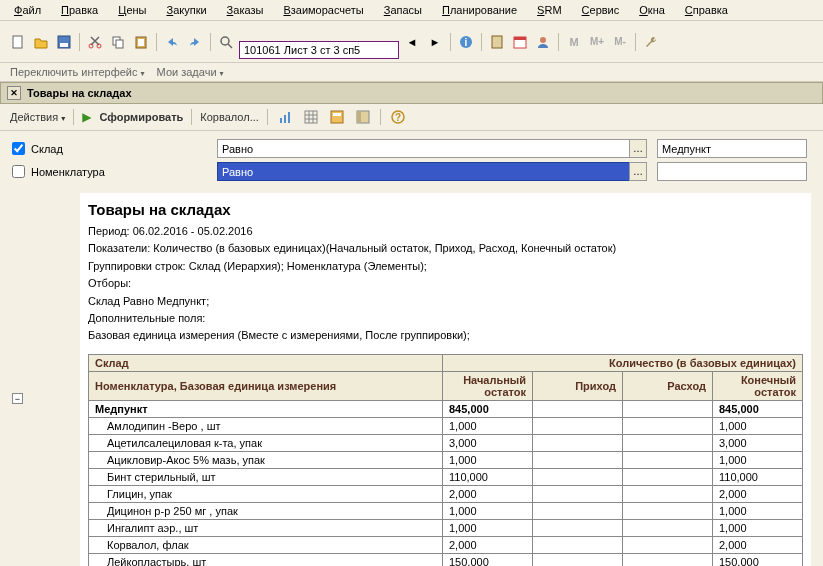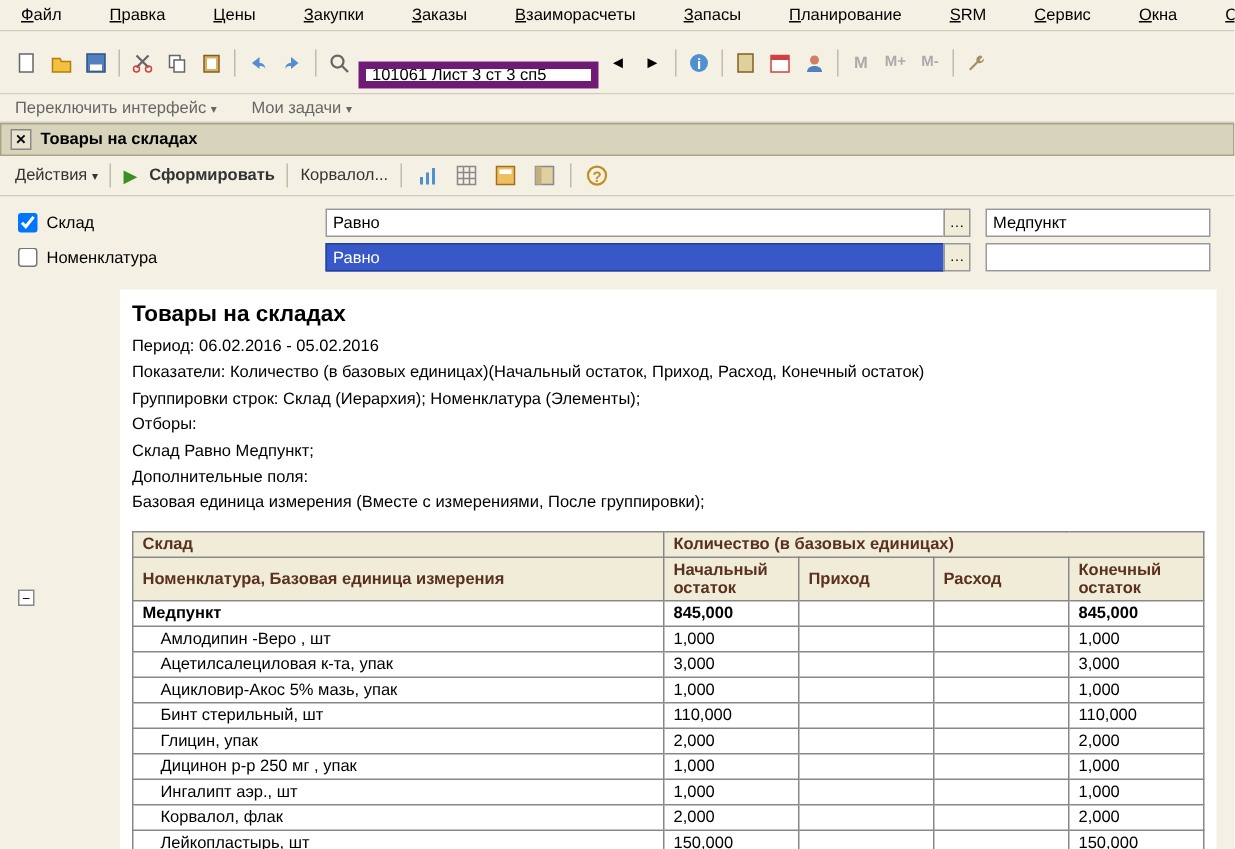--- a/index.html
+++ b/index.html
@@ -1,24 +1,24 @@
 <!DOCTYPE html>
 <html><head>
 <meta charset="utf-8">
 <style>
 * { box-sizing: border-box; margin: 0; padding: 0; }
 body { font-family: Arial, sans-serif; font-size: 11px; background: #f4f0e4; color: #000; width: 823px; }
-.menubar { background: #f4f0e4; padding: 2px 8px; display: flex; gap: 20px; border-bottom: 1px solid #d0ccc0; text-align: center; }
+.menubar { background: #f4f0e4; padding: 2px 8px; display: flex; gap: 8px; border-bottom: 1px solid #d0ccc0; text-align: center; }
 .menubar span { padding: 2px 6px; cursor: pointer; }
 .menubar span u { text-decoration: underline; }
 .toolbar { background: #f4f0e4; padding: 3px 8px; display: flex; align-items: center; gap: 3px; border-bottom: 1px solid #d0ccc0; }
 .tb-btn { width: 20px; height: 20px; display: inline-flex; align-items: center; justify-content: center; cursor: pointer; border-radius: 2px; }
 .tb-sep { width: 1px; height: 18px; background: #c0bca8; margin: 0 2px; }
-.tb-input { border: 5px solid #701a75; background: #fff; padding: 1px 4px; height: 18px; font-size: 11px; width: 160px; margin-top: 17px; }
-.switchbar { background: #f4f0e4; padding: 3px 10px; display: flex; gap: 23px; border-bottom: 1px solid #d0ccc0; }
+.tb-input { border: 1px solid #701a75; background: #fff; padding: 1px 4px; height: 18px; font-size: 11px; width: 160px; margin-top: 17px; }
+.switchbar { background: #f4f0e4; padding: 3px 10px; display: flex; gap: 12px; border-bottom: 1px solid #d0ccc0; }
 .switchbar span { color: #666; cursor: pointer; }
 .titlebar { background: #d8d4bc; border: 1px solid #a8a488; padding: 3px 6px; display: flex; align-items: center; gap: 6px; font-weight: bold; }
 .titlebar .x { width: 14px; height: 14px; background: #e8e4d0; border: 1px solid #888; display: inline-flex; align-items: center; justify-content: center; font-size: 9px; }
 .actionbar { background: #f4f0e4; padding: 4px 10px; display: flex; align-items: center; gap: 8px; border-bottom: 1px solid #d0ccc0; }
 .actionbar .link { color: #333; cursor: pointer; }
 .actionbar .play { color: #3a9020; font-size: 12px; }
 .actionbar .form { font-weight: bold; color: #333; }
 .ab-sep { width: 1px; height: 16px; background: #c0bca8; }
 .ab-icon { width: 18px; height: 18px; display: inline-flex; align-items: center; justify-content: center; cursor: pointer; }
 .filters { padding: 8px 12px; background: #f4f0e4; }
@@ -31,21 +31,21 @@
 .combo-btn { width: 18px; height: 19px; border: 1px solid #999; background: #f0ecd8; display: inline-flex; align-items: center; justify-content: center; font-size: 10px; cursor: pointer; margin-left: -1px; }
 .combo-val { flex: 1; border: 1px solid #999; background: #fff; padding: 2px 4px; height: 19px; font-size: 11px; margin-left: 4px; }
 .report { background: #fff; margin: 0 12px 12px 40px; padding: 2px 0; }
 .report-wrap { display: flex; }
 .gutter { width: 40px; background: #f4f0e4; }
 .gutter .expander { margin: 200px 0 0 12px; width: 11px; height: 11px; border: 1px solid #888; display: flex; align-items: center; justify-content: center; font-size: 9px; background:#fff; cursor:pointer; }
 .report h2 { font-size: 15px; font-weight: bold; padding: 6px 8px; }
 .report .meta { padding: 0 8px 2px; font-size: 11px; line-height: 1.4; }
 .tbl { border-collapse: collapse; margin: 8px; width: calc(100% - 16px); }
 .tbl th, .tbl td { border: 1px solid #888; padding: 2px 6px; font-size: 11px; }
-.tbl th { background: #f0ecd8; text-align: left; font-weight: bold; color: #5a3020; }
+.tbl th { background: #f0ecd8; text-align: right; font-weight: bold; color: #5a3020; }
 .tbl .hdr-left { text-align: left; }
 .tbl td.num { }
 .tbl td.name { text-align: left; }
 .tbl tr.grp td { font-weight: bold; background: #fff; }
 .tbl td.indent { padding-left: 18px; }
 svg { display: block; }
 </style>
 </head>
 <body>
 

